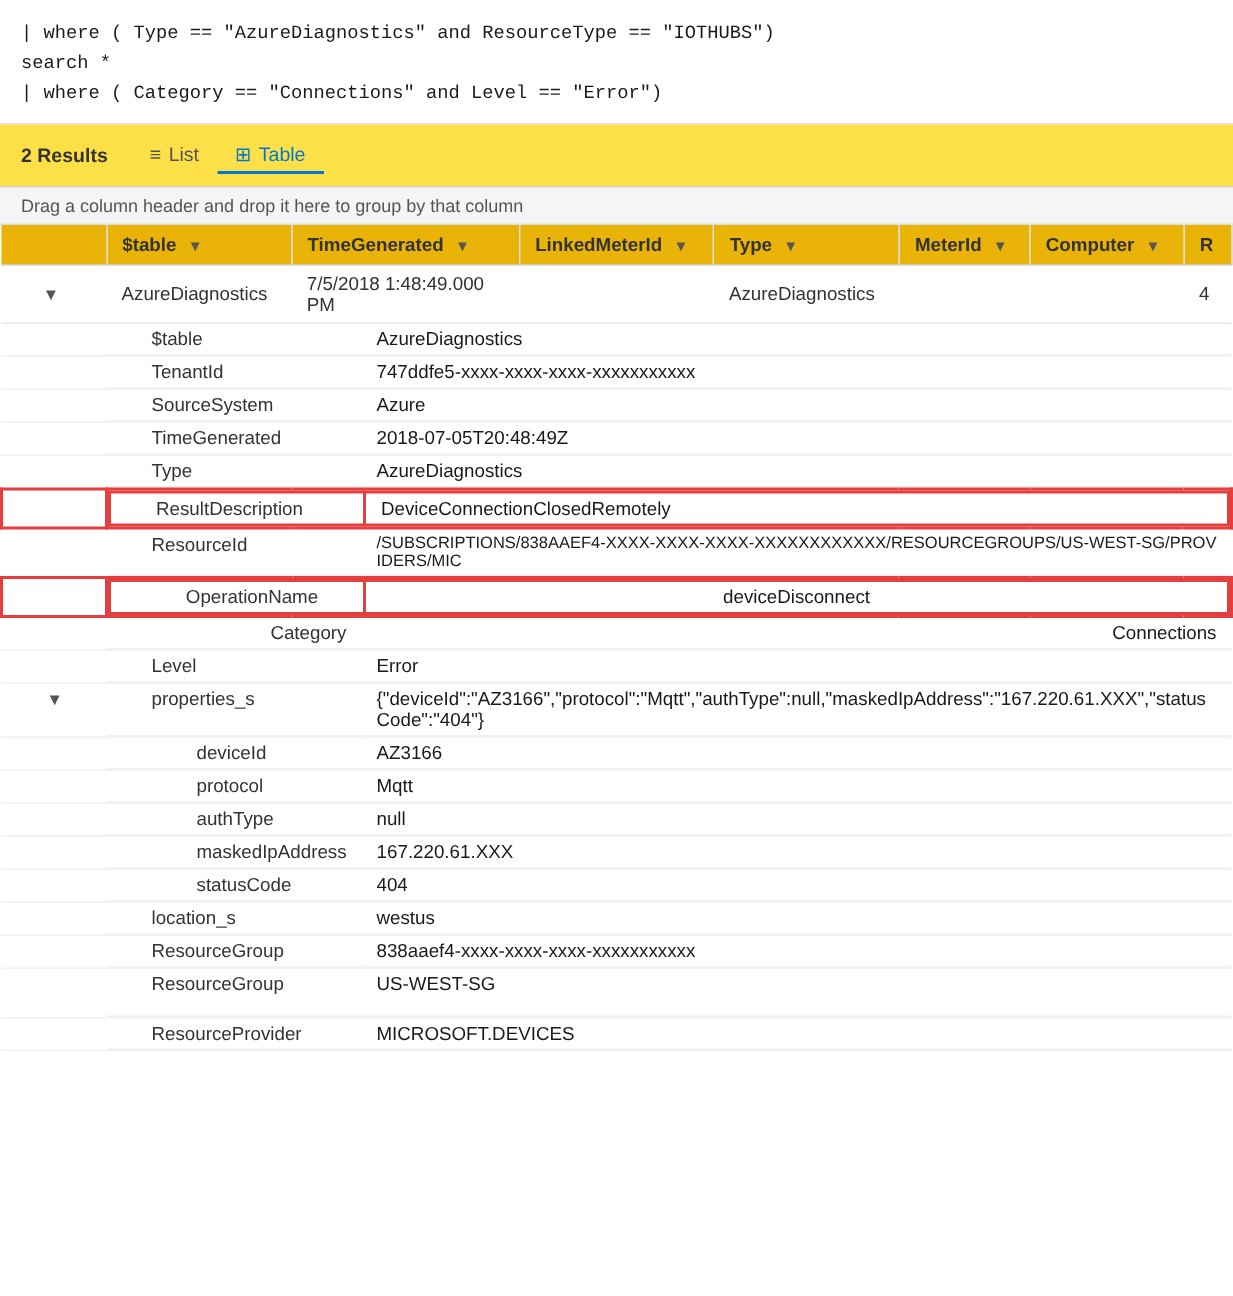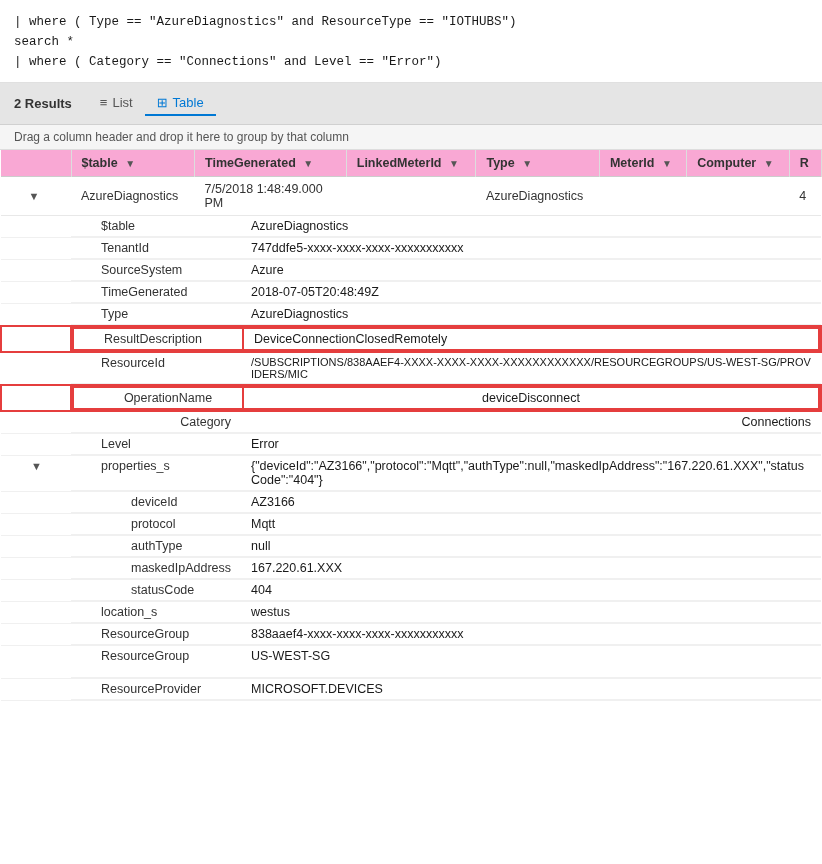--- a/index.html
+++ b/index.html
@@ -16,21 +16,21 @@
       font-family: 'Courier New', monospace;
       font-size: 12.5px;
       color: #1a1a1a;
       line-height: 1.6;
     }
     .results-header {
       display: flex;
       align-items: center;
       padding: 8px 14px;
       gap: 16px;
-      background: #e5e5e5;
+      background: #fde047;
       border-bottom: 1px solid #d0d0d0;
     }
     .results-count {
       font-size: 13px;
       font-weight: 600;
       color: #333;
     }
     .tab-group {
       display: flex;
       align-items: center;
@@ -64,21 +64,21 @@
     .table-wrapper {
       overflow-x: auto;
       width: 100%;
     }
     table.data-table {
       width: 100%;
       border-collapse: collapse;
       min-width: 800px;
     }
     table.data-table thead tr {
-      background: #f9a8d4;
+      background: #eab308;
       border-bottom: 1px solid #ccc;
     }
     table.data-table thead th {
       padding: 6px 10px;
       text-align: left;
       font-size: 12.5px;
       font-weight: 600;
       color: #333;
       border-right: 1px solid #ddd;
       white-space: nowrap;

